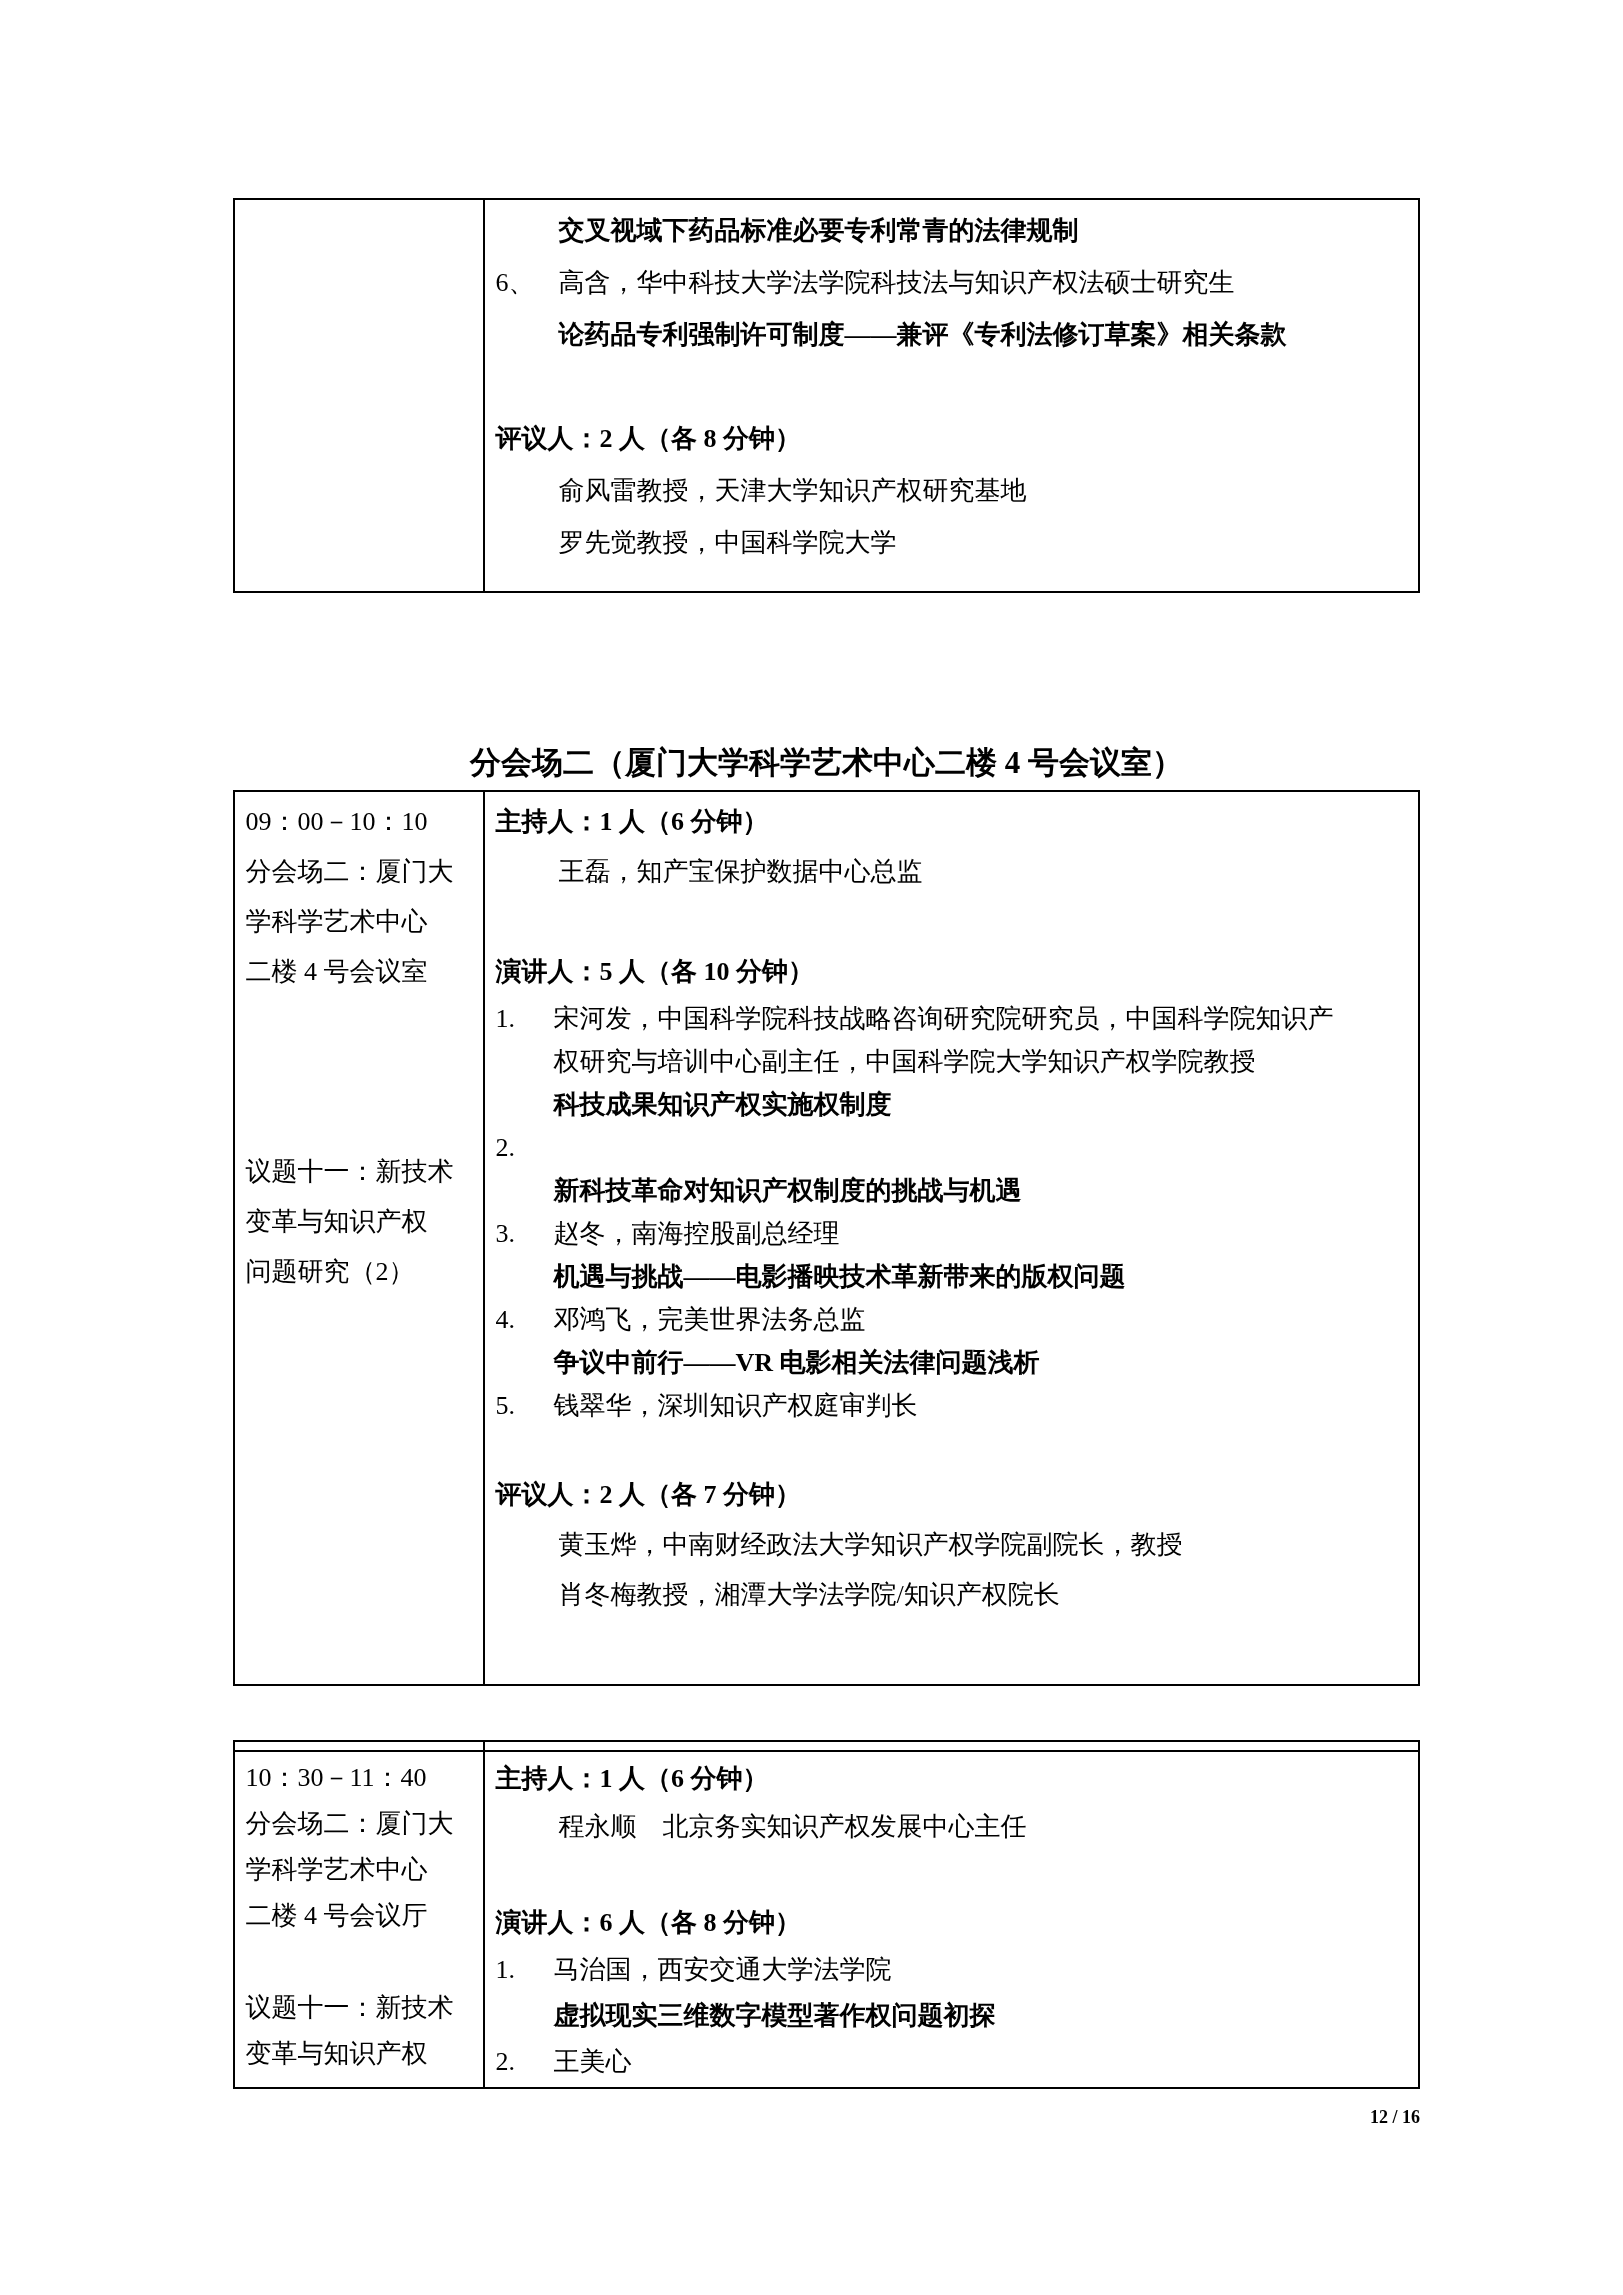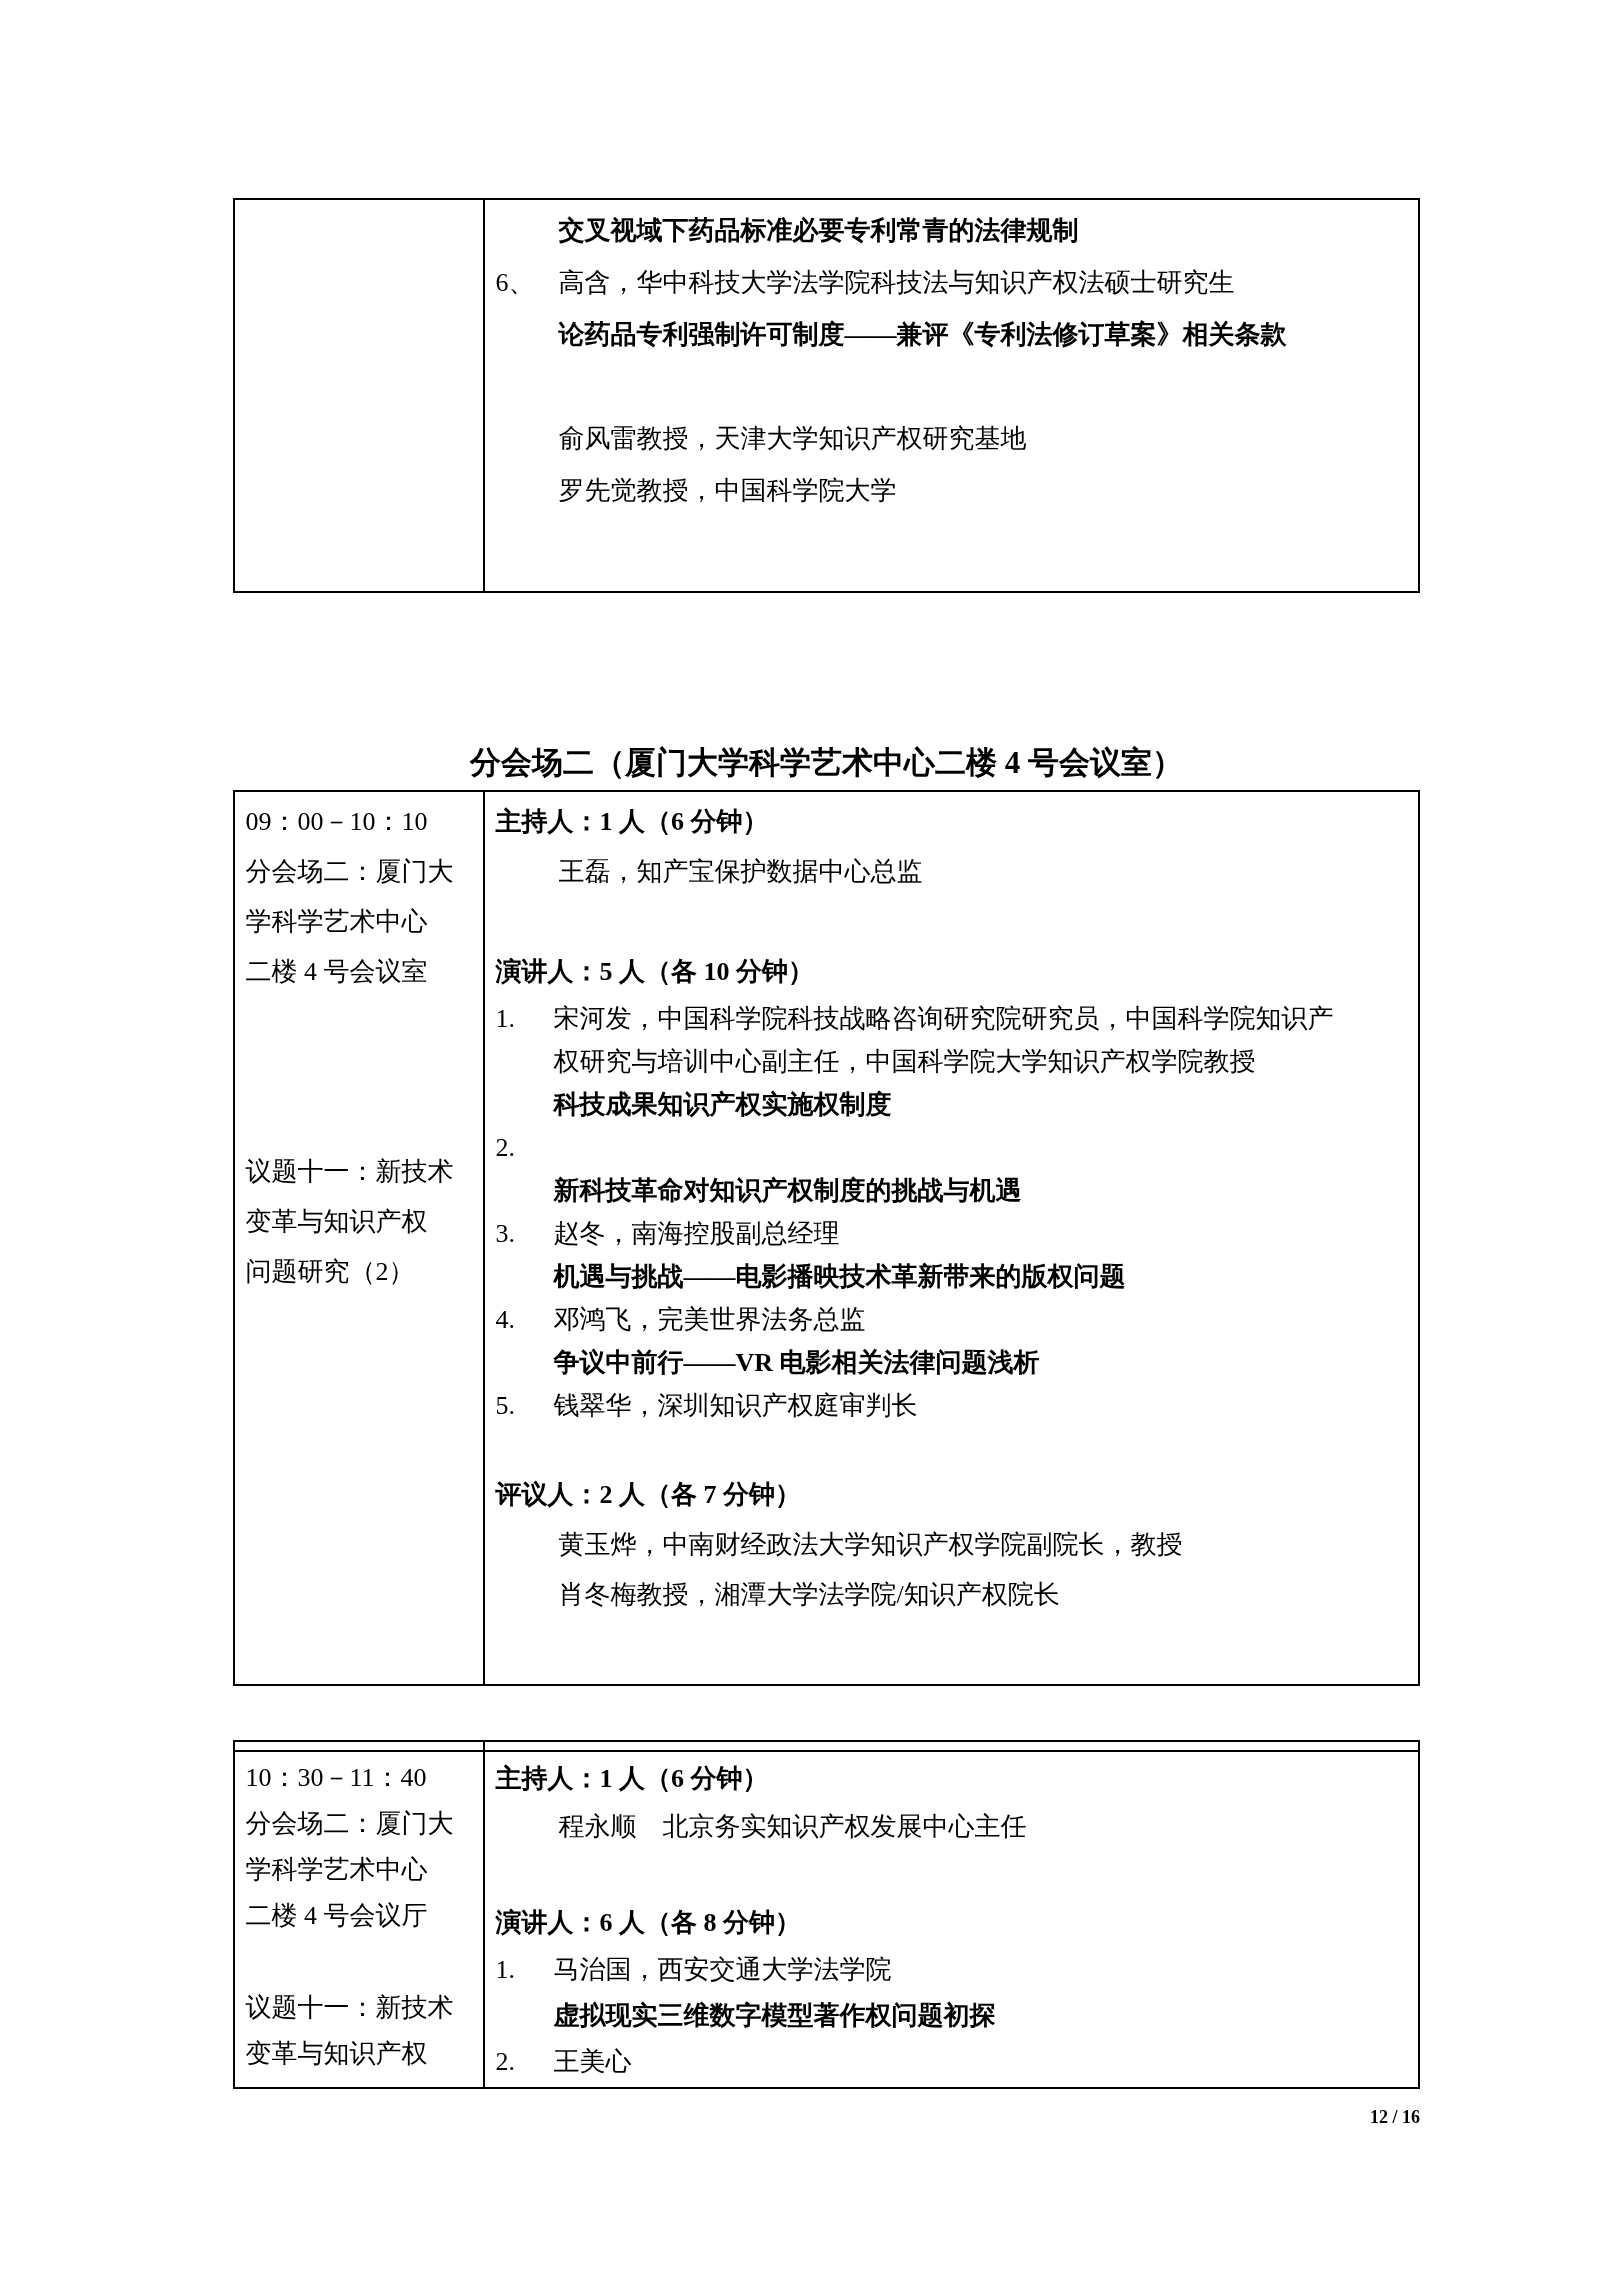--- a/index.html
+++ b/index.html
@@ -52,20 +52,21 @@
 </head>
 <body>
 
 <div class="abs tbl" id="toptbl">
   <div class="cl"></div>
   <div class="cr">
     <div class="tp b ind">交叉视域下药品标准必要专利常青的法律规制</div>
     <div class="tp"><span style="display:inline-block;width:63px;">6、</span><span>高含，华中科技大学法学院科技法与知识产权法硕士研究生</span></div>
     <div class="tp b ind">论药品专利强制许可制度——兼评《专利法修订草案》相关条款</div>
     <div class="tp"></div>
+    <div class="tp b">评议人：2 人（各 8 分钟）</div>
     <div class="tp ind">俞风雷教授，天津大学知识产权研究基地</div>
     <div class="tp ind">罗先觉教授，中国科学院大学</div>
   </div>
 </div>
 
 <div class="abs" id="heading">分会场二（厦门大学科学艺术中心二楼 4 号会议室）</div>
 
 <div class="abs tbl" id="row1">
   <div class="cl">
     <div class="p">09：00－10：10</div>

